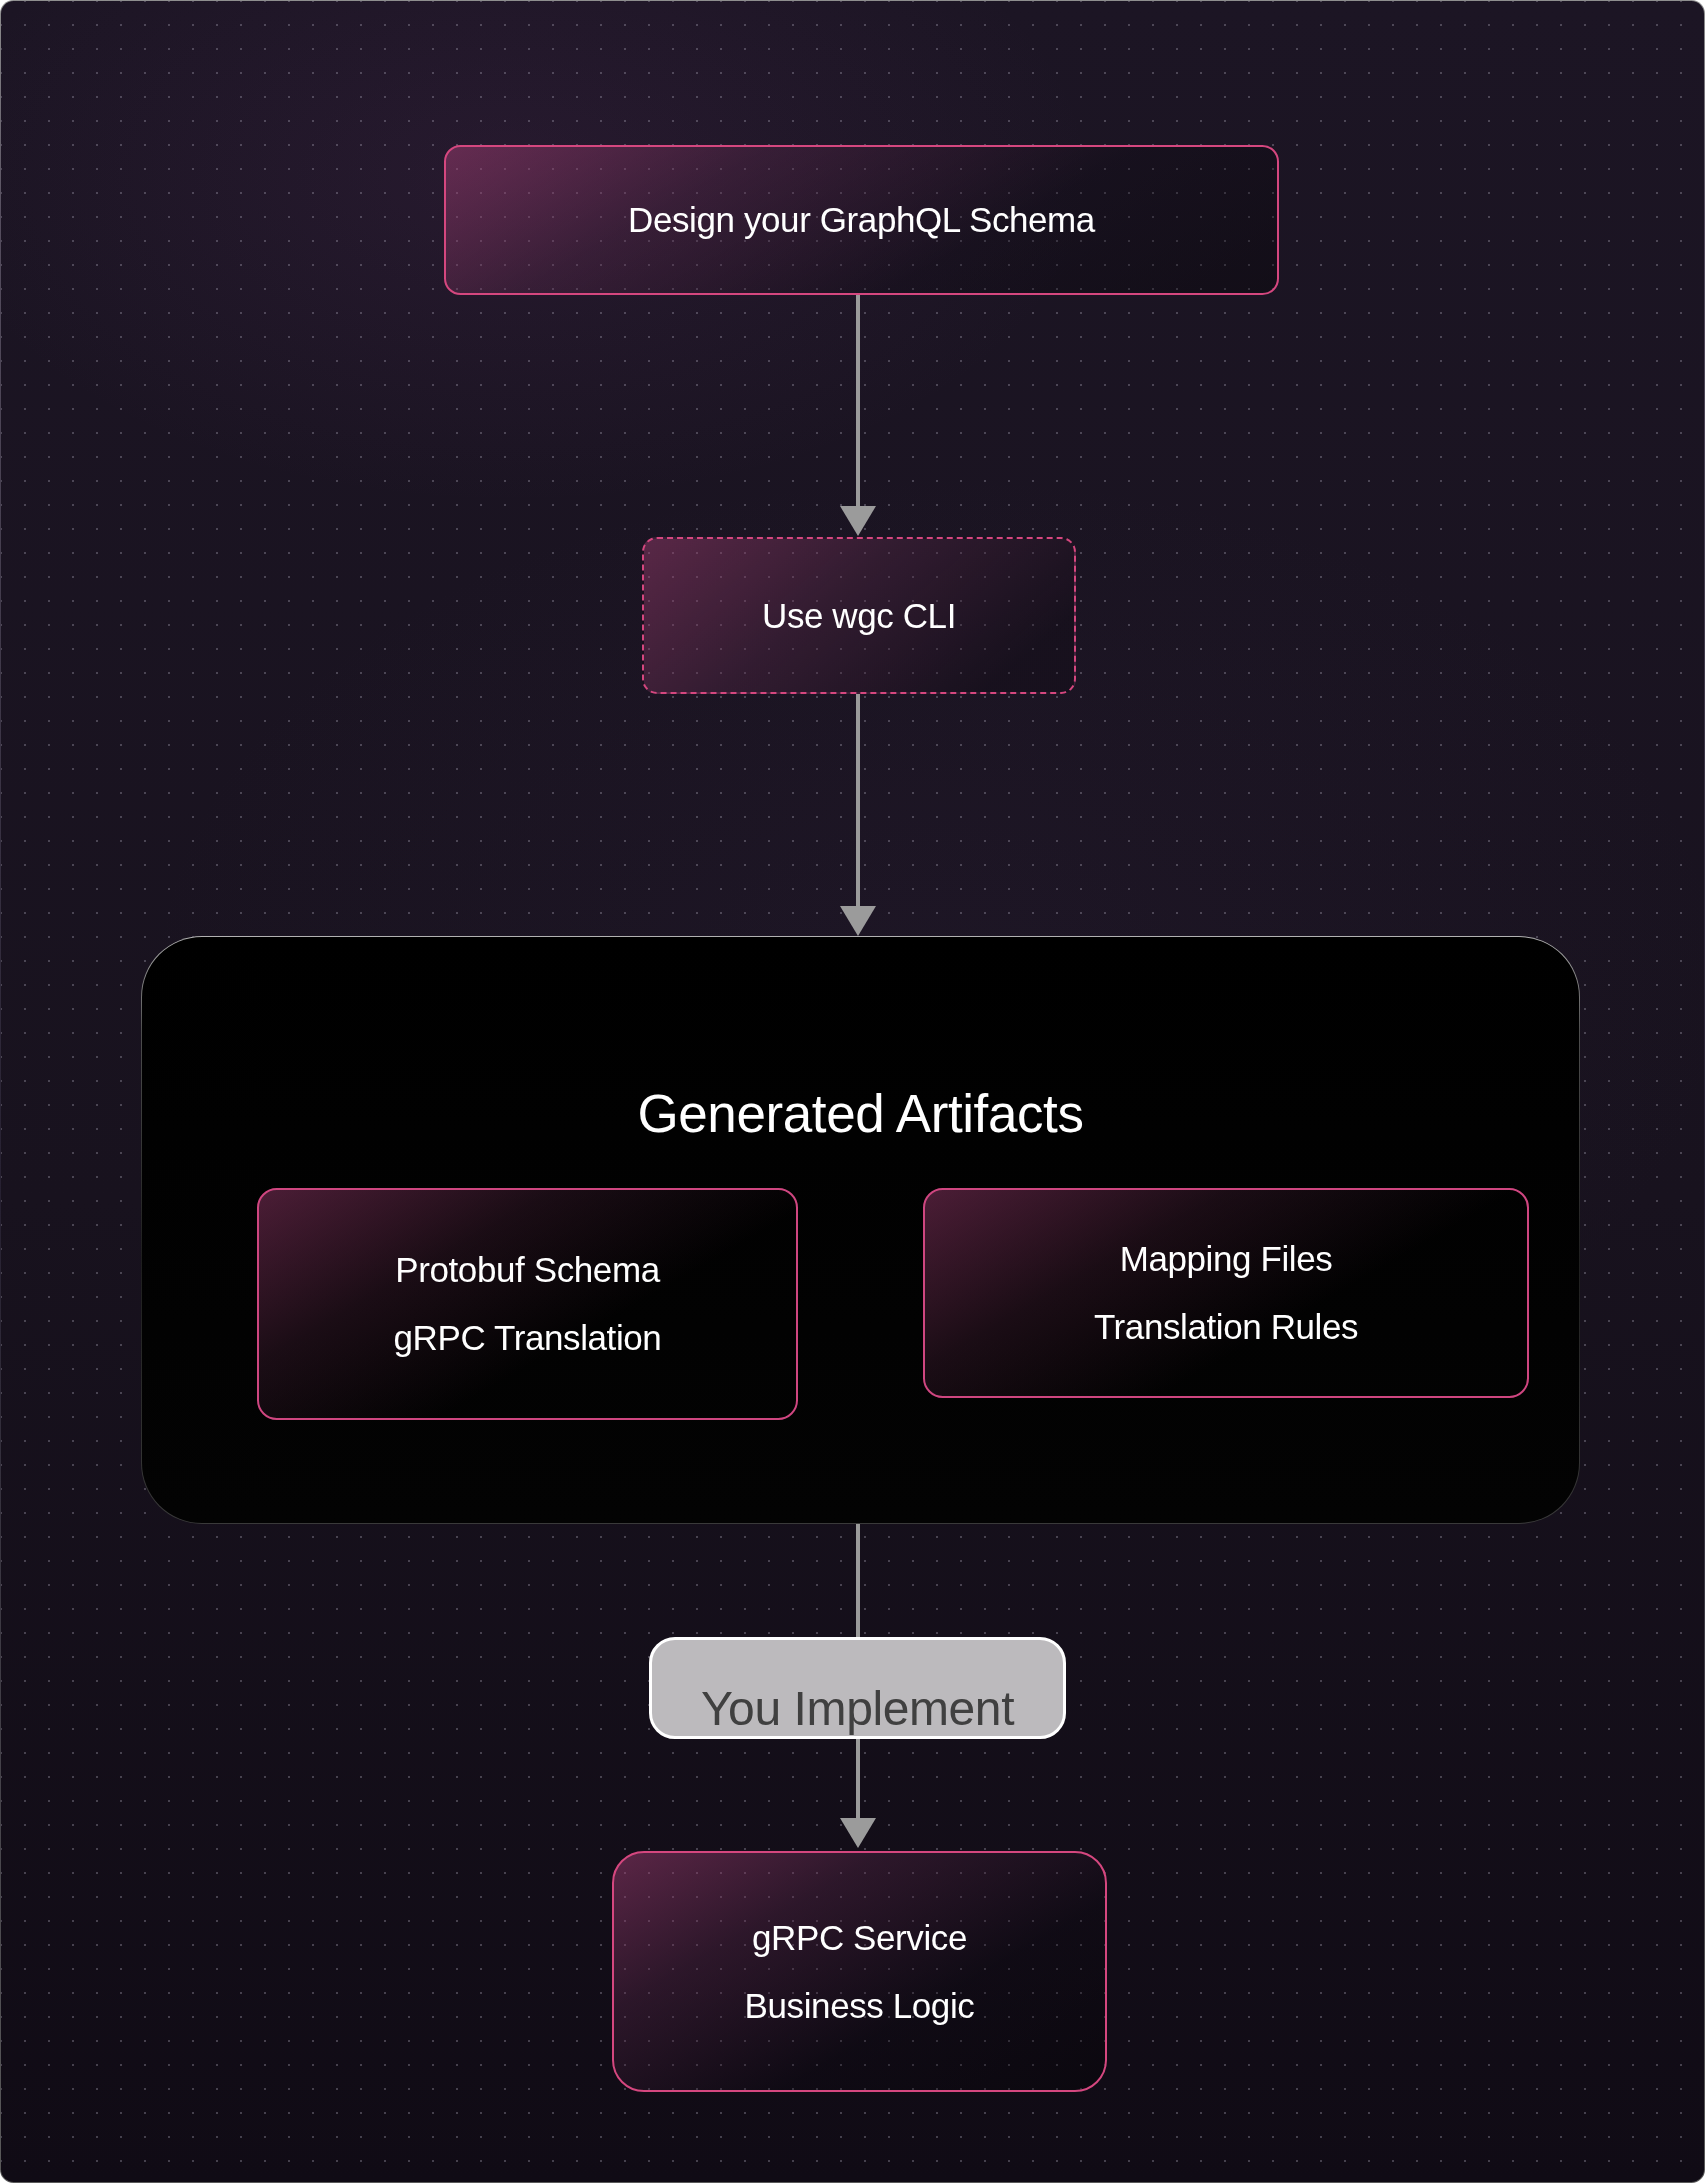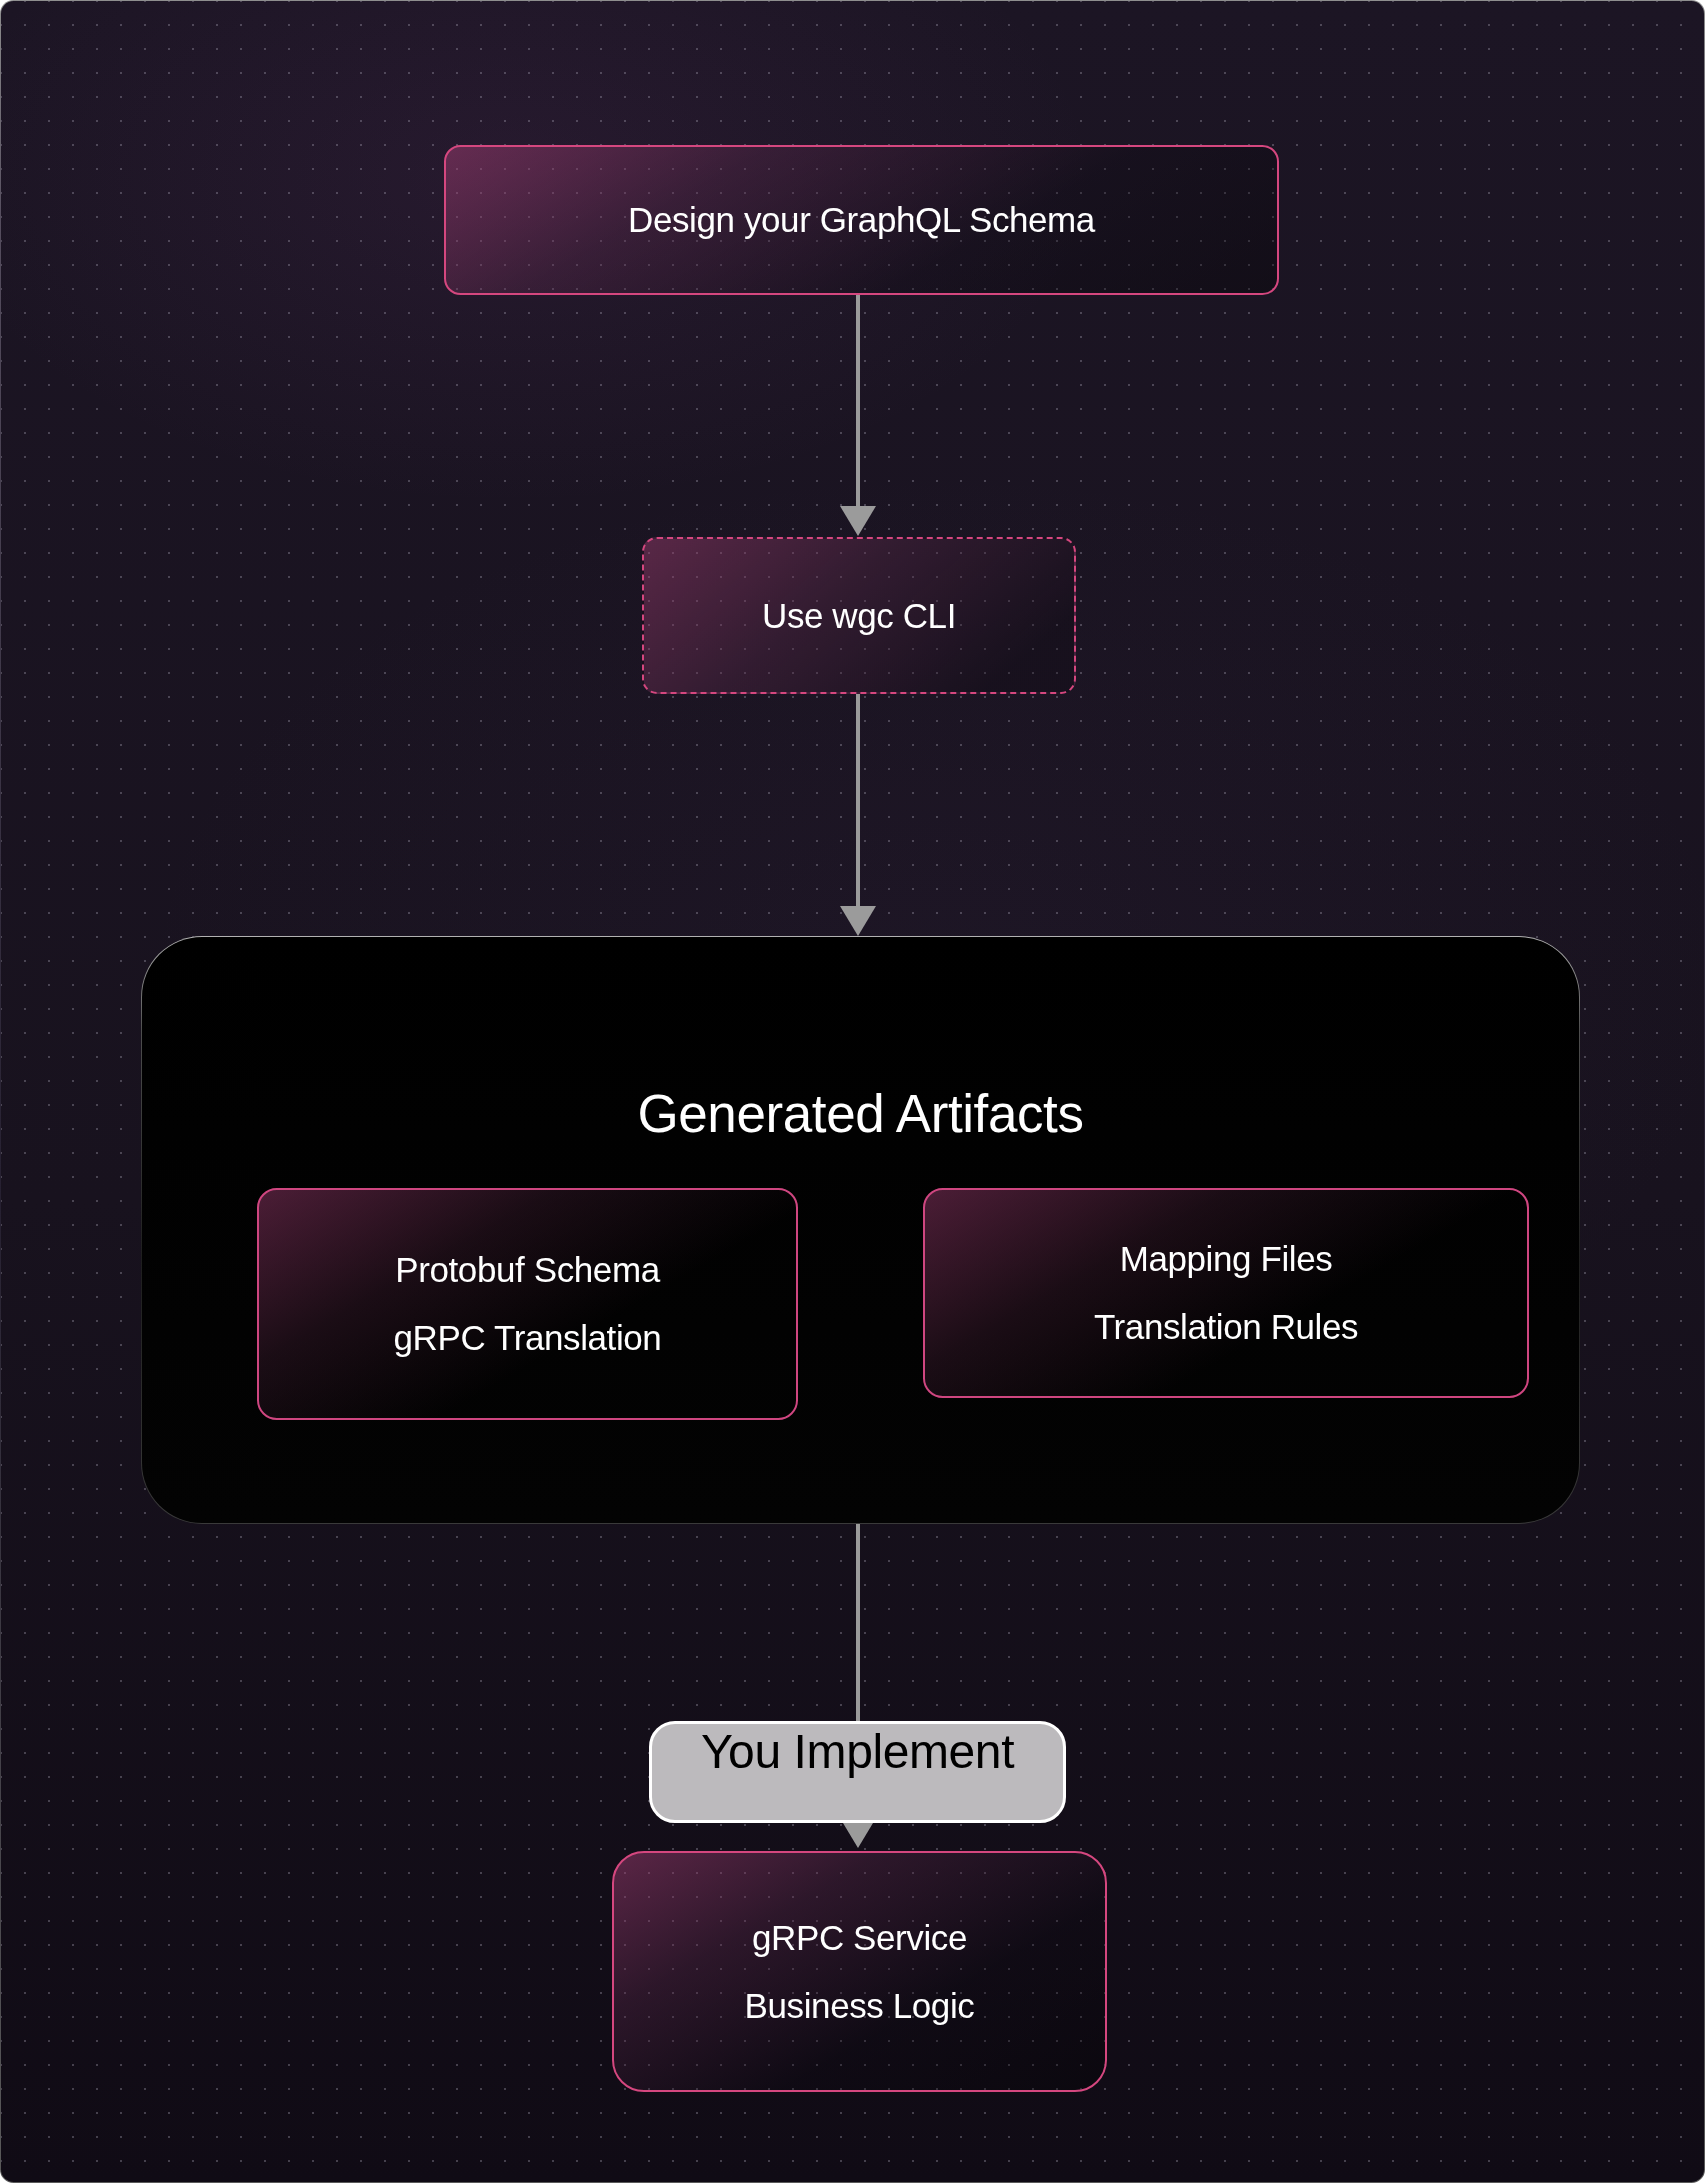--- a/index.html
+++ b/index.html
@@ -120,28 +120,28 @@
     width: 0; height: 0;
     border-left: 18px solid rgba(0,0,0,0);
     border-right: 18px solid rgba(0,0,0,0);
     border-top: 30px solid #9b9b9b;
   }
   #edge1-head { left: 839px; top: 505px;  }
   #edge2-head { left: 839px; top: 905px; }
   #edge3-head { left: 839px; top: 1817px; }
 
   .edge-pill {
-    left: 648px; top: 1720px; width: 417px; height: 102px;
+    left: 648px; top: 1636px; width: 417px; height: 102px;
     border-radius: 26px;
     background: #bcbabd;
     border: 3.8px solid #ffffff;
     display: flex;
-    align-items: flex-start;
+    align-items: flex-end;
     justify-content: center;
-    color: #000000;
+    color: #404040;
     font-size: 48px;
     font-weight: 400;
     letter-spacing: -0.4px;
     z-index: 3;
   }
 </style>
 </head>
 <body>
 
 <div class="canvas">

